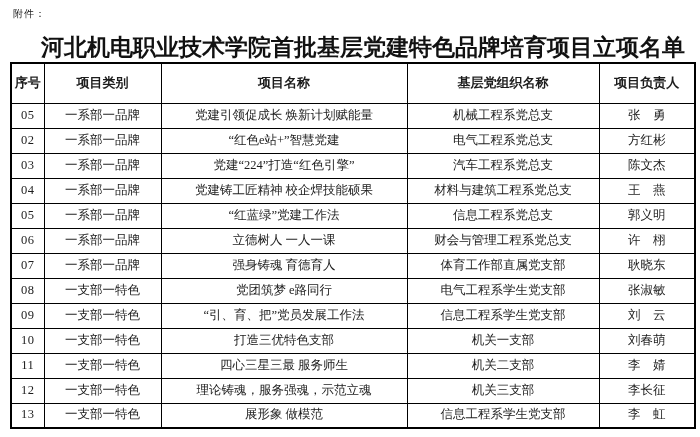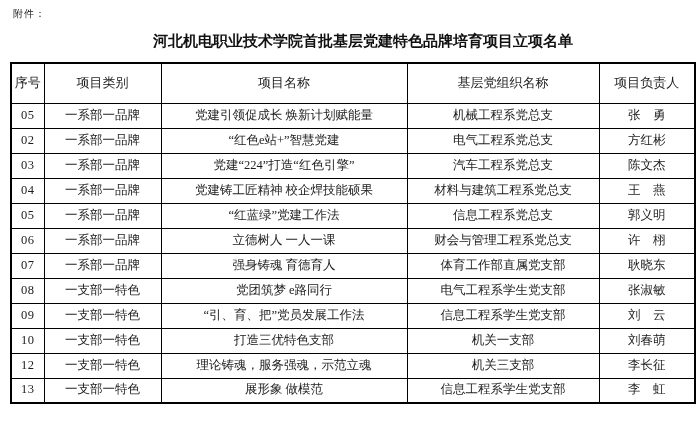--- a/index.html
+++ b/index.html
@@ -17,21 +17,21 @@
     left: 13px; top: 7px;
     font-size: 10px;
     letter-spacing: 1px;
   }
   .doc-title {
     position: absolute;
     top: 32px; left: 10px;
     width: 684px;
     padding-left: 22px;
     text-align: center;
-    font-size: 15px;
+    font-size: 23px;
     font-weight: bold;
     white-space: nowrap;
     color: #111111;
   }
   table.project-table {
     position: absolute;
     top: 62px; left: 10px;
     width: 684px;
     border-collapse: collapse;
     table-layout: fixed;
@@ -41,21 +41,21 @@
     border: 1px solid #000000;
     text-align: center;
     vertical-align: middle;
     font-size: 12.5px;
     padding: 0 2px;
     overflow: hidden;
     line-height: 1.25;
   }
   .project-table thead th {
     height: 40px;
-    font-weight: normal;
+    font-weight: bold;
     font-size: 13px;
   }
   .project-table tbody td { height: 25px; }
   .th-seq { word-break: break-all; padding: 0 8px; }
   .seq-cell { letter-spacing: 0.5px; }
   .col-seq   { width: 33px;  }
   .col-cat   { width: 117px; }
   .col-name  { width: 246px; }
   .col-org   { width: 192px; }
   .col-lead  { width: 96px;  }
@@ -149,20 +149,27 @@
       <td>刘　云</td>
     </tr>
     <tr>
       <td class="seq-cell">10</td>
       <td>一支部一特色</td>
       <td>打造三优特色支部</td>
       <td>机关一支部</td>
       <td>刘春萌</td>
     </tr>
     <tr>
+      <td class="seq-cell">11</td>
+      <td>一支部一特色</td>
+      <td>四心三星三最 服务师生</td>
+      <td>机关二支部</td>
+      <td>李　婧</td>
+    </tr>
+    <tr>
       <td class="seq-cell">12</td>
       <td>一支部一特色</td>
       <td>理论铸魂，服务强魂，示范立魂</td>
       <td>机关三支部</td>
       <td>李长征</td>
     </tr>
     <tr>
       <td class="seq-cell">13</td>
       <td>一支部一特色</td>
       <td>展形象 做模范</td>

